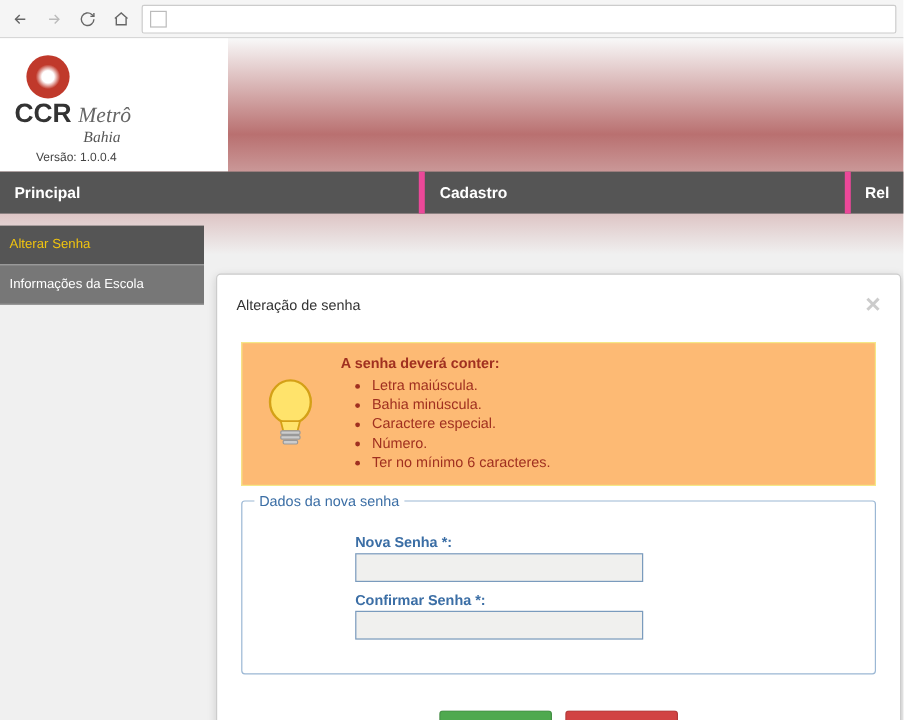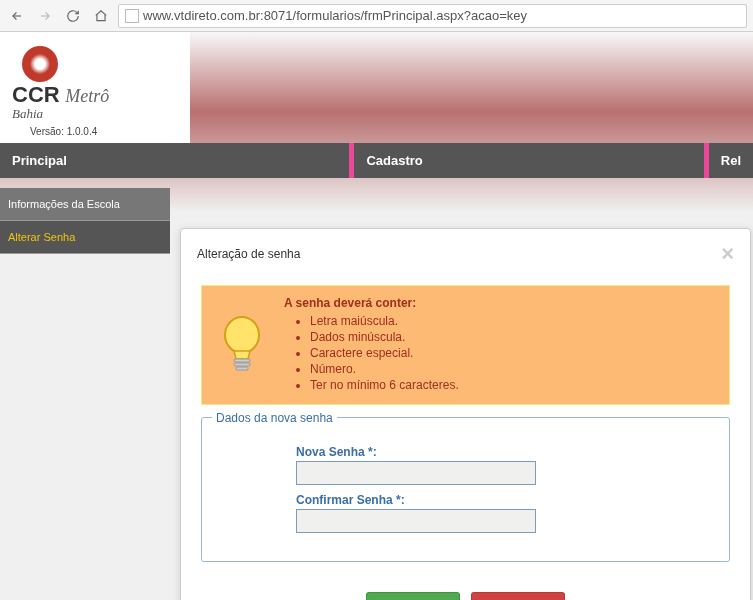--- a/index.html
+++ b/index.html
@@ -11,21 +11,21 @@
 .url-bar .page-icon { width: 14px; height: 14px; border: 1px solid #bbb; }
 
 .page-bg { height: calc(600px - 32px); background: linear-gradient(180deg, #f8f8f8 0%, #b97070 80px, #f0f0f0 180px); position: relative; }
 
 .logo-area { background: #fff; padding: 14px 12px 6px 12px; width: 190px; }
 .logo-mark { display: flex; align-items: center; gap: 6px; }
 .logo-circle { width: 36px; height: 36px; border-radius: 50%; background: #c0392b; position: relative; margin-left: 10px; }
 .logo-circle::after { content: ""; position: absolute; inset: 6px; border-radius: 50%; background: radial-gradient(circle, #fff 30%, #c0392b 60%); }
 .logo-text { font-size: 22px; font-weight: bold; color: #333; margin-top: 2px; }
 .logo-sub { font-family: Georgia, serif; font-style: italic; font-size: 18px; color: #666; margin-left: 2px; }
-.logo-bahia { text-align: left; font-family: Georgia, serif; font-style: italic; font-size: 13px; color: #555; margin-top: -2px; padding-right: 20px; }
+.logo-bahia { text-align: center; font-family: Georgia, serif; font-style: italic; font-size: 13px; color: #555; margin-top: -2px; padding-right: 20px; }
 .logo-version { font-size: 10px; color: #444; margin-top: 4px; margin-left: 18px; }
 
 .topnav { display: flex; background: #555; color: #fff; font-weight: bold; }
 .topnav-item { flex: 1; padding: 10px 12px; border-right: 5px solid #ec4899; font-size: 13px; cursor: pointer; }
 .topnav-item:last-child { flex: 0 0 35px; border-right: none; }
 
 .sidebar { position: absolute; top: 156px; left: 0; width: 170px; }
 .side-item { padding: 10px 8px; font-size: 11px; color: #fff; background: #555; border-bottom: 1px solid #999; cursor: pointer; }
 .side-item.active { color: #f1c40f; }
 .side-item.inactive { background: #777; }
@@ -77,21 +77,20 @@
       </svg>
   </div>
   <div class="nav-btn">
     <svg width="14" height="14" viewBox="0 0 24 24" fill="none" stroke="#666" stroke-width="2">
         <path d="M3 11l9-8 9 8"></path>
         <path d="M5 10v10h14V10"></path>
       </svg>
   </div>
   <div class="url-bar">
     <span class="page-icon"></span>
-    <span>www.vtdireto.com.br:8071/formularios/frmPrincipal.aspx?acao=key</span>
   </div>
 </div>
 
 <div class="page-bg">
 
   <div class="logo-area">
     <div class="logo-mark">
       <div class="logo-circle"></div>
     </div>
     <div>
@@ -102,22 +101,22 @@
     <div class="logo-version">Versão: 1.0.0.4</div>
   </div>
 
   <div class="topnav">
     <div class="topnav-item">Principal</div>
     <div class="topnav-item">Cadastro</div>
     <div class="topnav-item">Rel</div>
   </div>
 
   <div class="sidebar">
+    <div class="side-item active">Alterar Senha</div>
     <div class="side-item inactive">Informações da Escola</div>
-    <div class="side-item active">Alterar Senha</div>
   </div>
 
   <div class="modal">
     <div class="modal-header">
       <div class="modal-title">Alteração de senha</div>
       <div class="modal-close">×</div>
     </div>
     <div class="modal-body">
       <div class="info-box">
         <div class="bulb">
@@ -126,21 +125,21 @@
             <path d="M16 38 h16 l-2 8 h-12 z" fill="#ffe36b" stroke="#d4a017" stroke-width="1.5"></path>
             <rect x="16" y="46" width="16" height="3" rx="1" fill="#ccc" stroke="#999"></rect>
             <rect x="16" y="50" width="16" height="3" rx="1" fill="#ccc" stroke="#999"></rect>
             <rect x="18" y="54" width="12" height="3" rx="1" fill="#ccc" stroke="#999"></rect>
           </svg>
         </div>
         <div class="info-content">
           <div class="info-title">A senha deverá conter:</div>
           <ul>
             <li>Letra maiúscula.</li>
-            <li>Dados minúscula.</li>
+            <li>Bahia minúscula.</li>
             <li>Caractere especial.</li>
             <li>Número.</li>
             <li>Ter no mínimo 6 caracteres.</li>
           </ul>
         </div>
       </div>
 
       <fieldset class="fieldset">
         <span class="fieldset-legend">Dados da nova senha</span>
         <div class="field-row">

